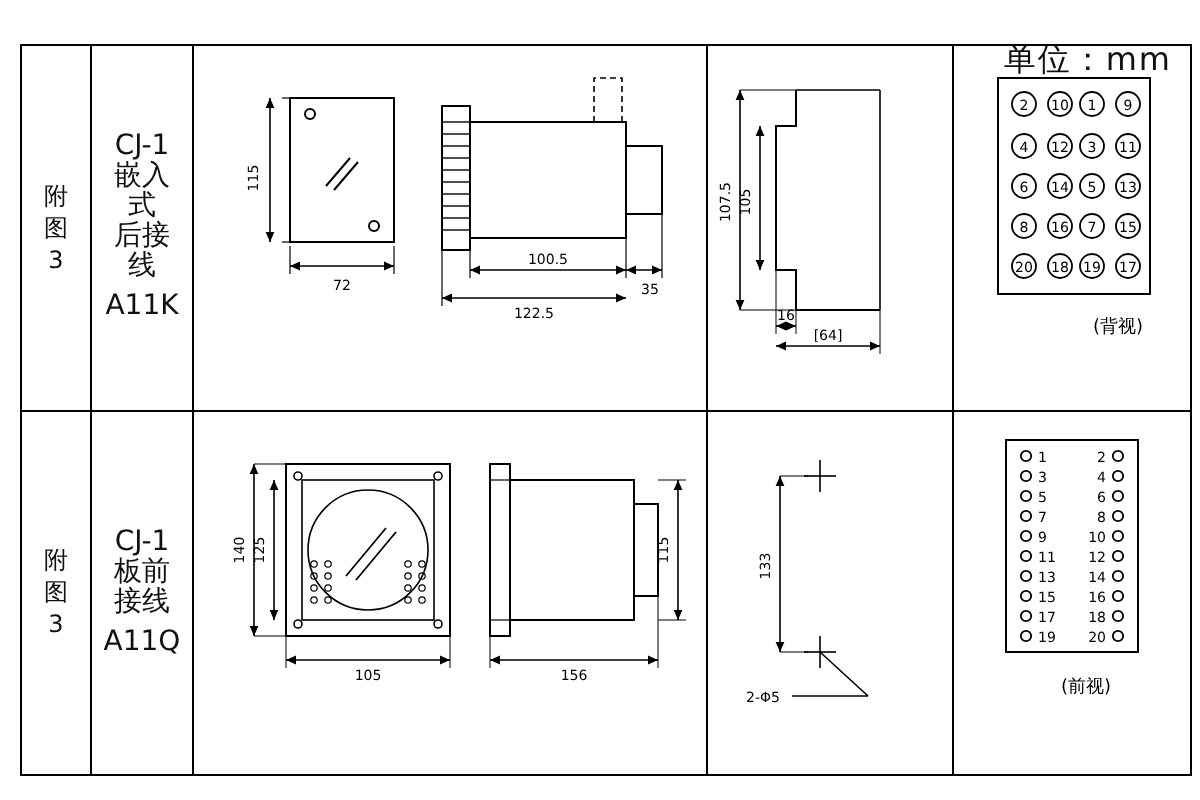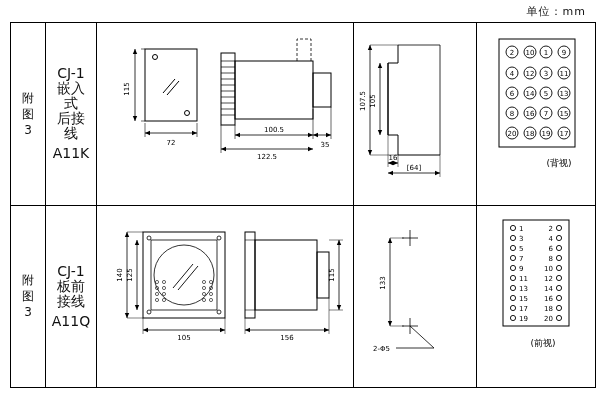--- a/index.html
+++ b/index.html
@@ -6,22 +6,22 @@
   body{
     width:600px;height:400px;
     background:#ffffff;
     font-family:"DejaVu Sans","Liberation Sans",sans-serif;
     color:#111;
     position:relative;
     overflow:hidden;
   }
   .unit{
     position:absolute;
-    right:14px;top:4px;
-    font-size:11px;
+    right:14px;top:20px;
+    font-size:16px;
     letter-spacing:1px;
   }
   table.main{
     position:absolute;
     left:10px;top:22px;
     width:580px;height:366px;
     border-collapse:collapse;
     table-layout:fixed;
   }
   table.main td,table.main th{

